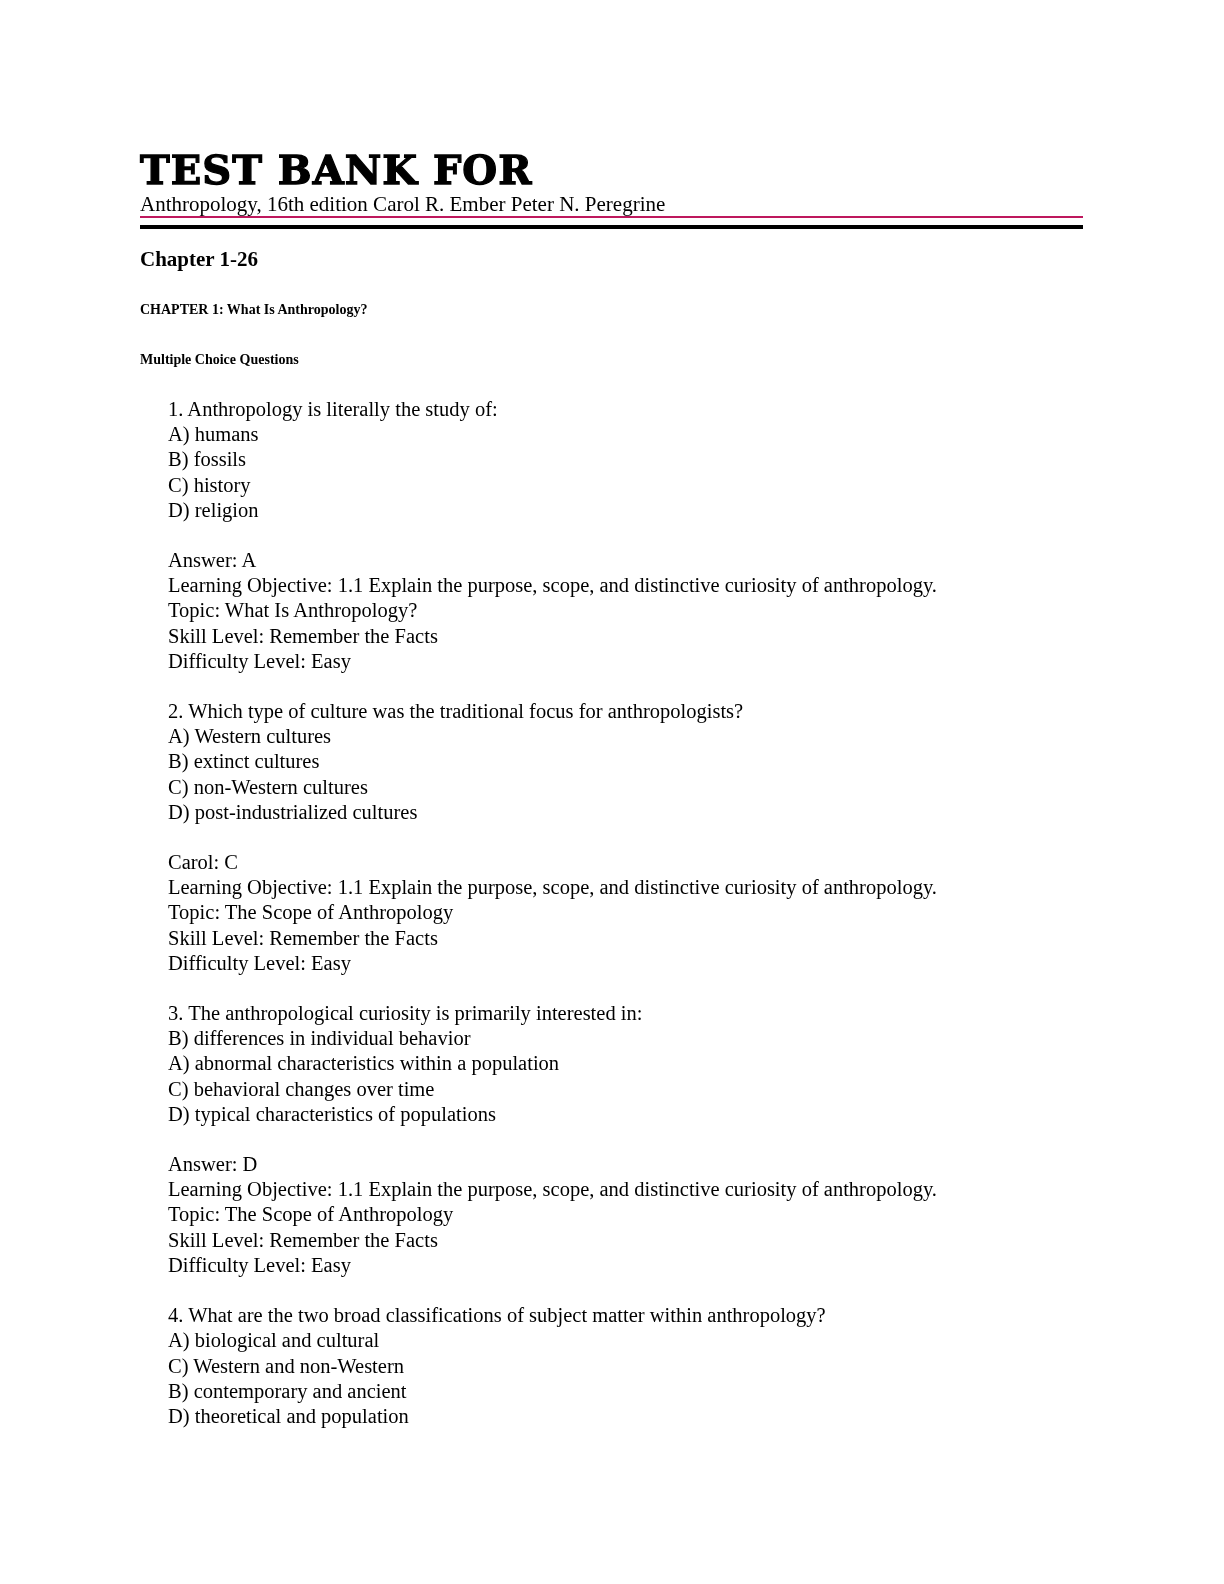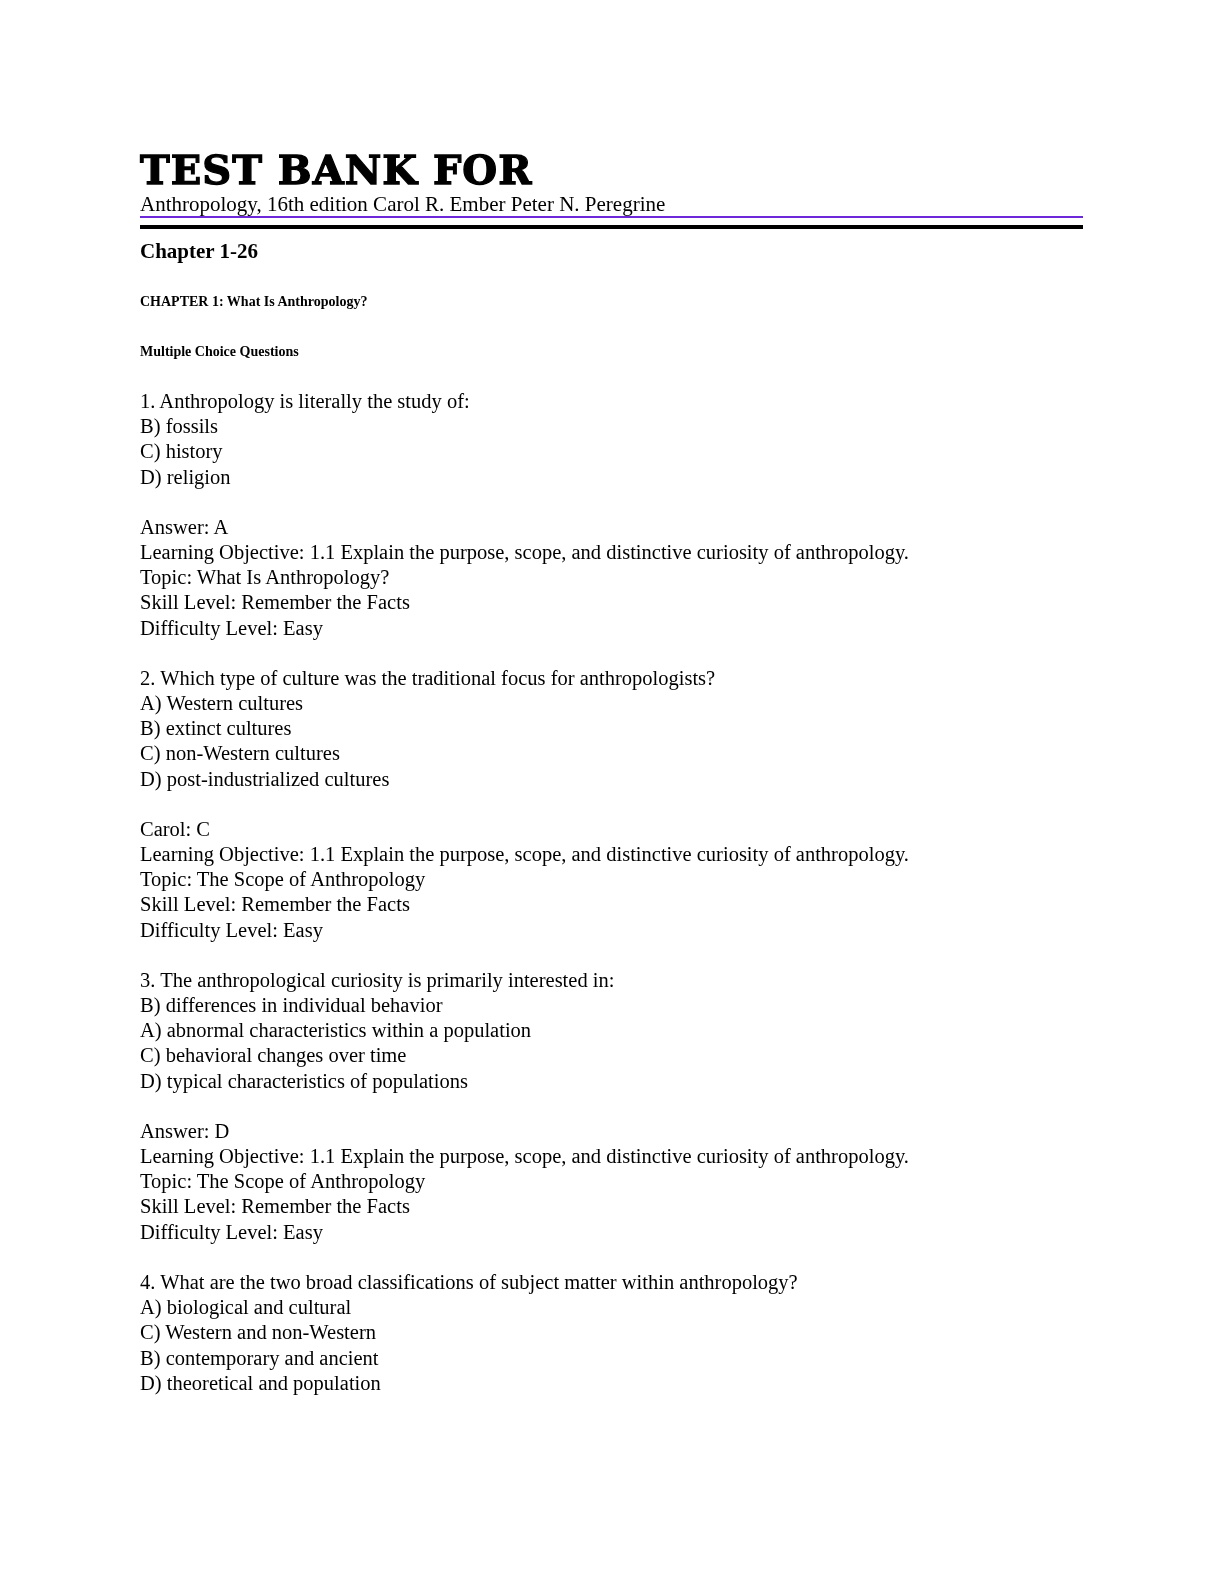--- a/index.html
+++ b/index.html
@@ -20,63 +20,65 @@
     font-size: 40px;
     line-height: 47px;
     font-weight: bold;
     letter-spacing: 1px;
     -webkit-text-stroke: 1.3px #000;
   }
   .subtitle {
     font-size: 21px;
     line-height: 22px;
     padding-bottom: 1px;
-    border-bottom: 2px solid #6d28d9;
+    border-bottom: 2px solid #be185d;
   }
   .thick-rule {
     height: 4px;
     background: #000;
     margin-top: 7px;
   }
   .chapter-range {
     font-weight: bold;
     font-size: 21px;
     line-height: 25px;
-    margin-top: 10px;
+    margin-top: 18px;
   }
   .heading {
     font-weight: bold;
     font-size: 14px;
     line-height: 25px;
     margin-top: 25px;
   }
   .block { margin-top: 25px; }
   .line {
     font-size: 20.5px;
     line-height: 25.2px;
     white-space: pre-wrap;
+    margin-left: 28px;
   }
 </style>
 </head>
 <body>
 
 <div class="page">
 
   <header>
     <h1 class="doc-title">TEST BANK FOR</h1>
     <div class="subtitle">Anthropology, 16th edition Carol R. Ember Peter N. Peregrine</div>
     <div class="thick-rule"></div>
     <div class="chapter-range">Chapter 1-26</div>
   </header>
 
   <div class="heading">CHAPTER 1: What Is Anthropology?</div>
   <div class="heading">Multiple Choice Questions</div>
 
   <section class="block">
     <div class="line">1. Anthropology is literally the study of:</div>
+    <div class="line">A) humans</div>
     <div class="line">B) fossils</div>
     <div class="line">C) history</div>
     <div class="line">D) religion</div>
   </section>
   <section class="block">
     <div class="line">Answer: A</div>
     <div class="line">Learning Objective: 1.1 Explain the purpose, scope, and distinctive curiosity of anthropology.</div>
     <div class="line">Topic: What Is Anthropology?</div>
     <div class="line">Skill Level: Remember the Facts</div>
     <div class="line">Difficulty Level: Easy</div>

